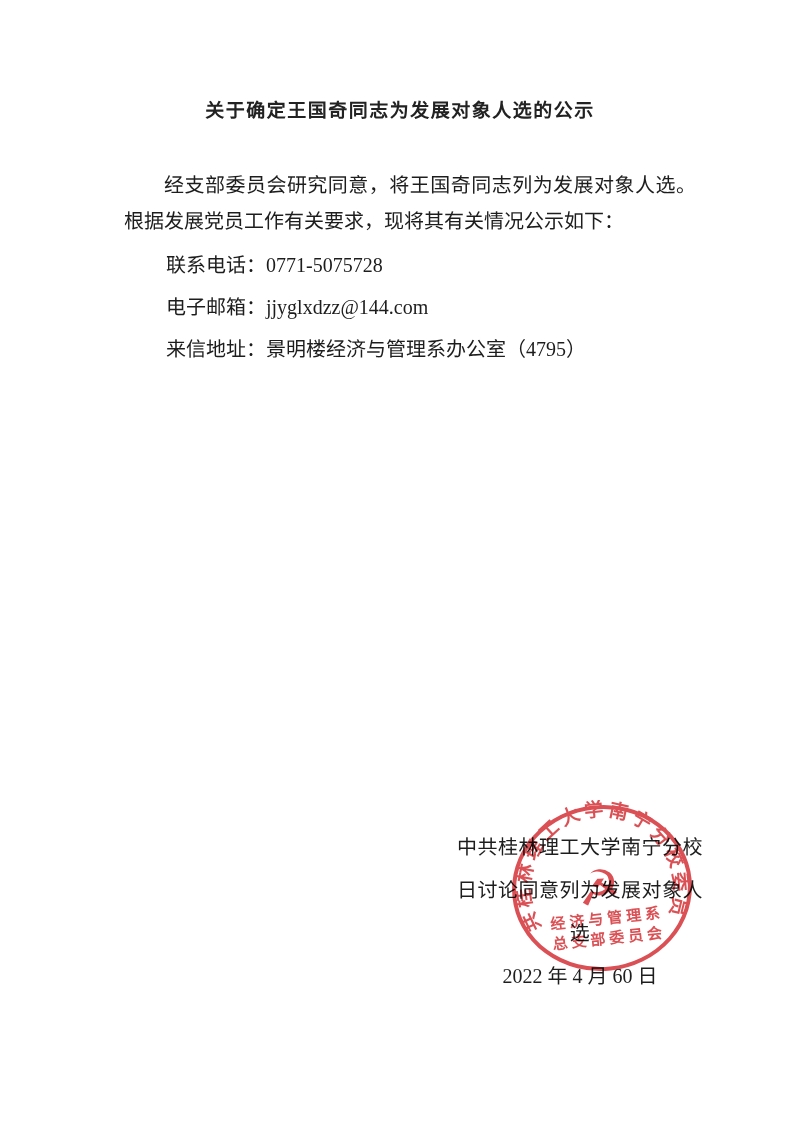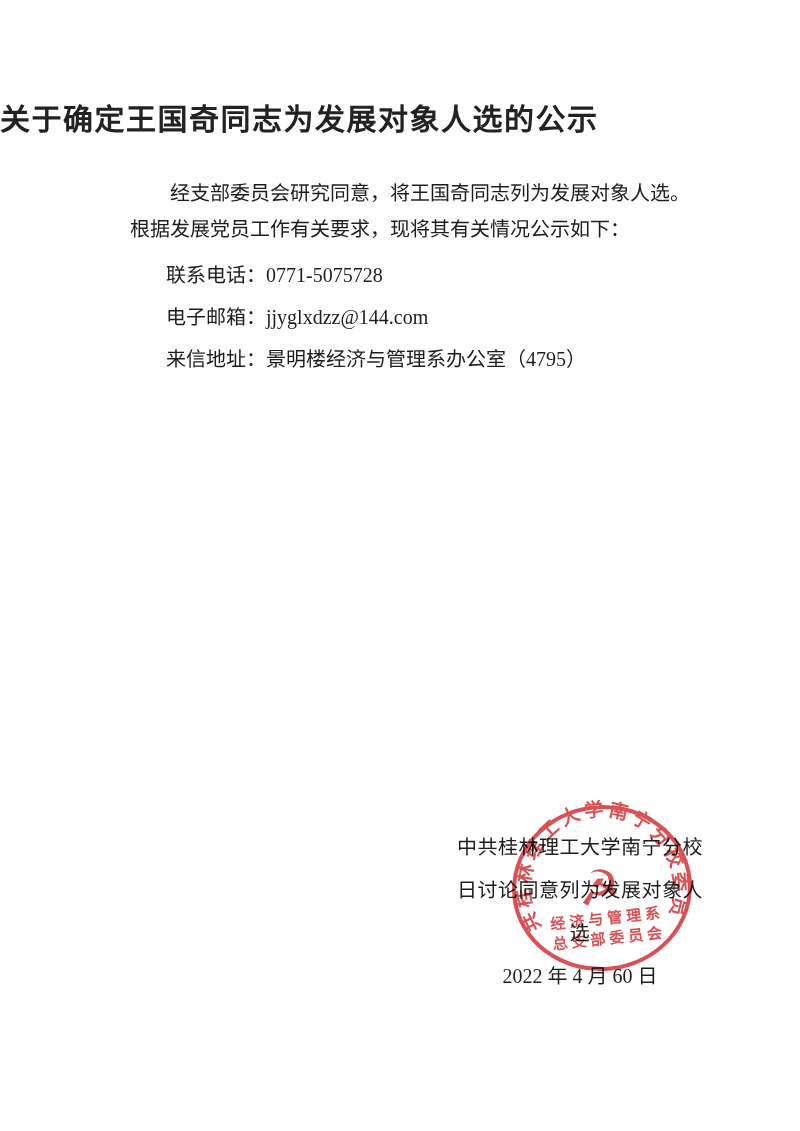--- a/index.html
+++ b/index.html
@@ -15,38 +15,40 @@
     overflow: hidden;
     color: #1d1d1d;
     font-family: "Liberation Serif", "DejaVu Serif", serif;
   }
   .title {
     position: absolute;
     top: 95px;
     left: 0;
     width: 800px;
     margin: 0;
-    font-size: 30px;
+    text-align: center;
+    font-size: 19px;
     font-weight: 600;
     letter-spacing: 1.5px;
     color: #222222;
   }
   .body-text {
     position: absolute;
     top: 165px;
     left: 120px;
     width: 580px;
     font-size: 20px;
     line-height: 36px;
     text-align: justify;
     text-justify: inter-ideograph;
   }
   .para {
-    margin: 10px;
+    margin: 4px;
     text-indent: 2em;
+    font-family: Liberation Mono, monospace;
   }
   .contact-line {
     margin: 6px;
     text-indent: 2em;
     text-align: left;
   }
   .signature {
     position: absolute;
     top: 826px;
     left: 455px;

